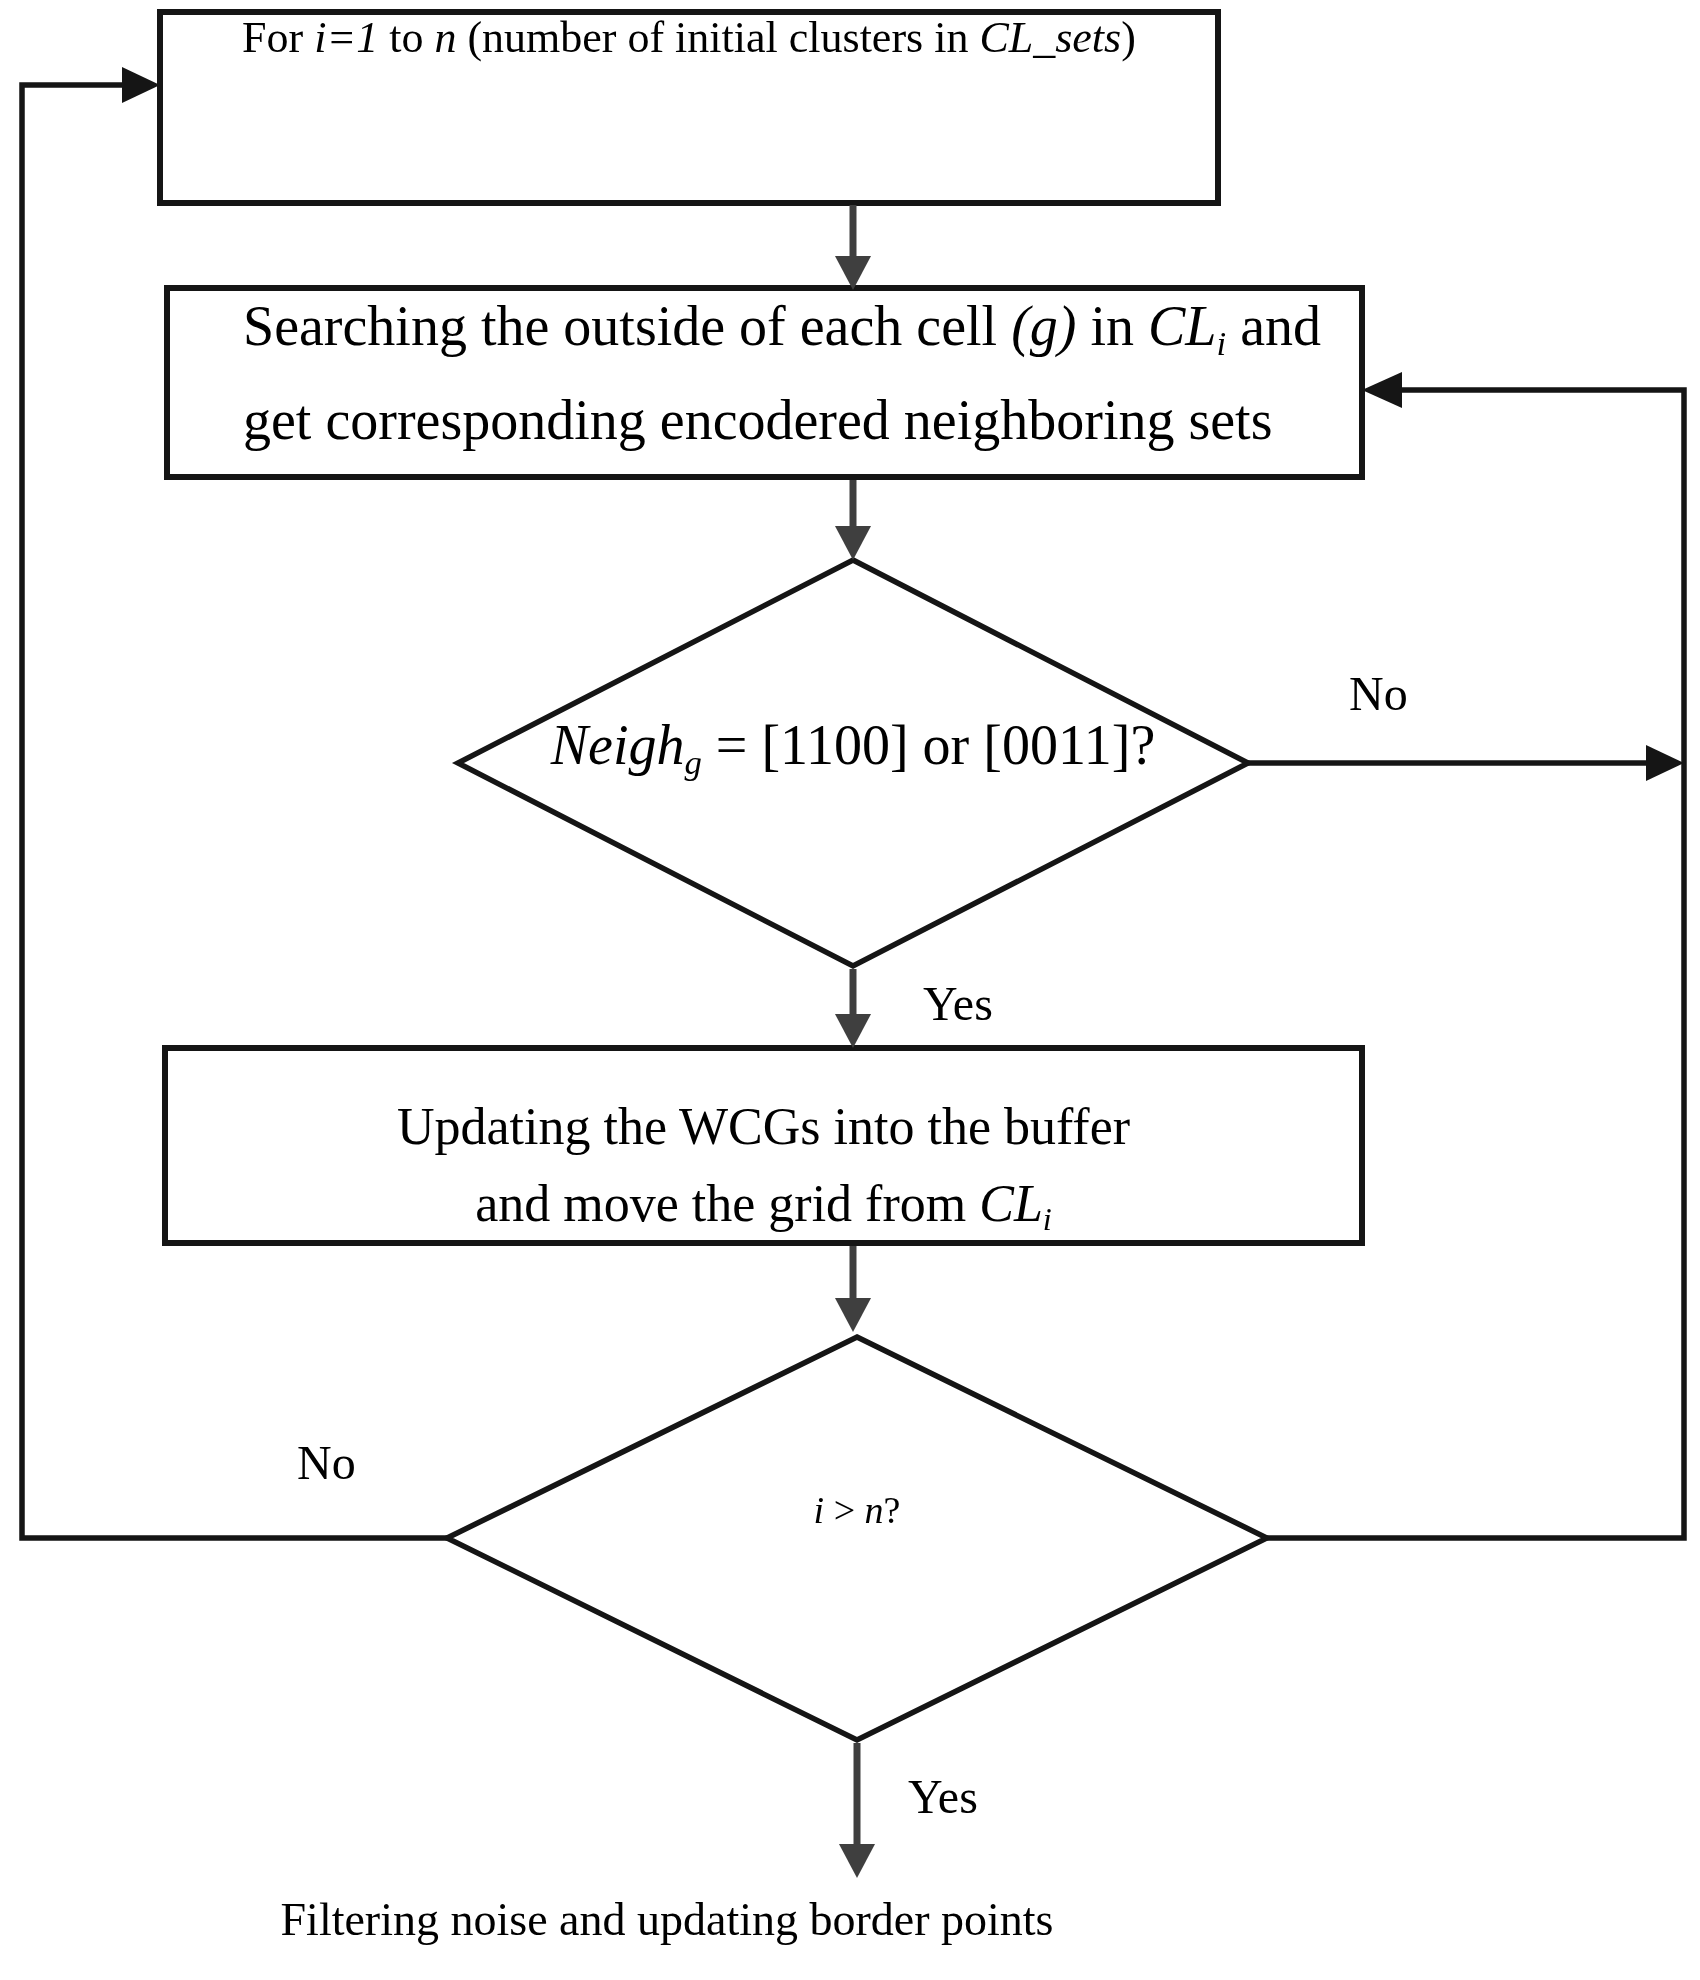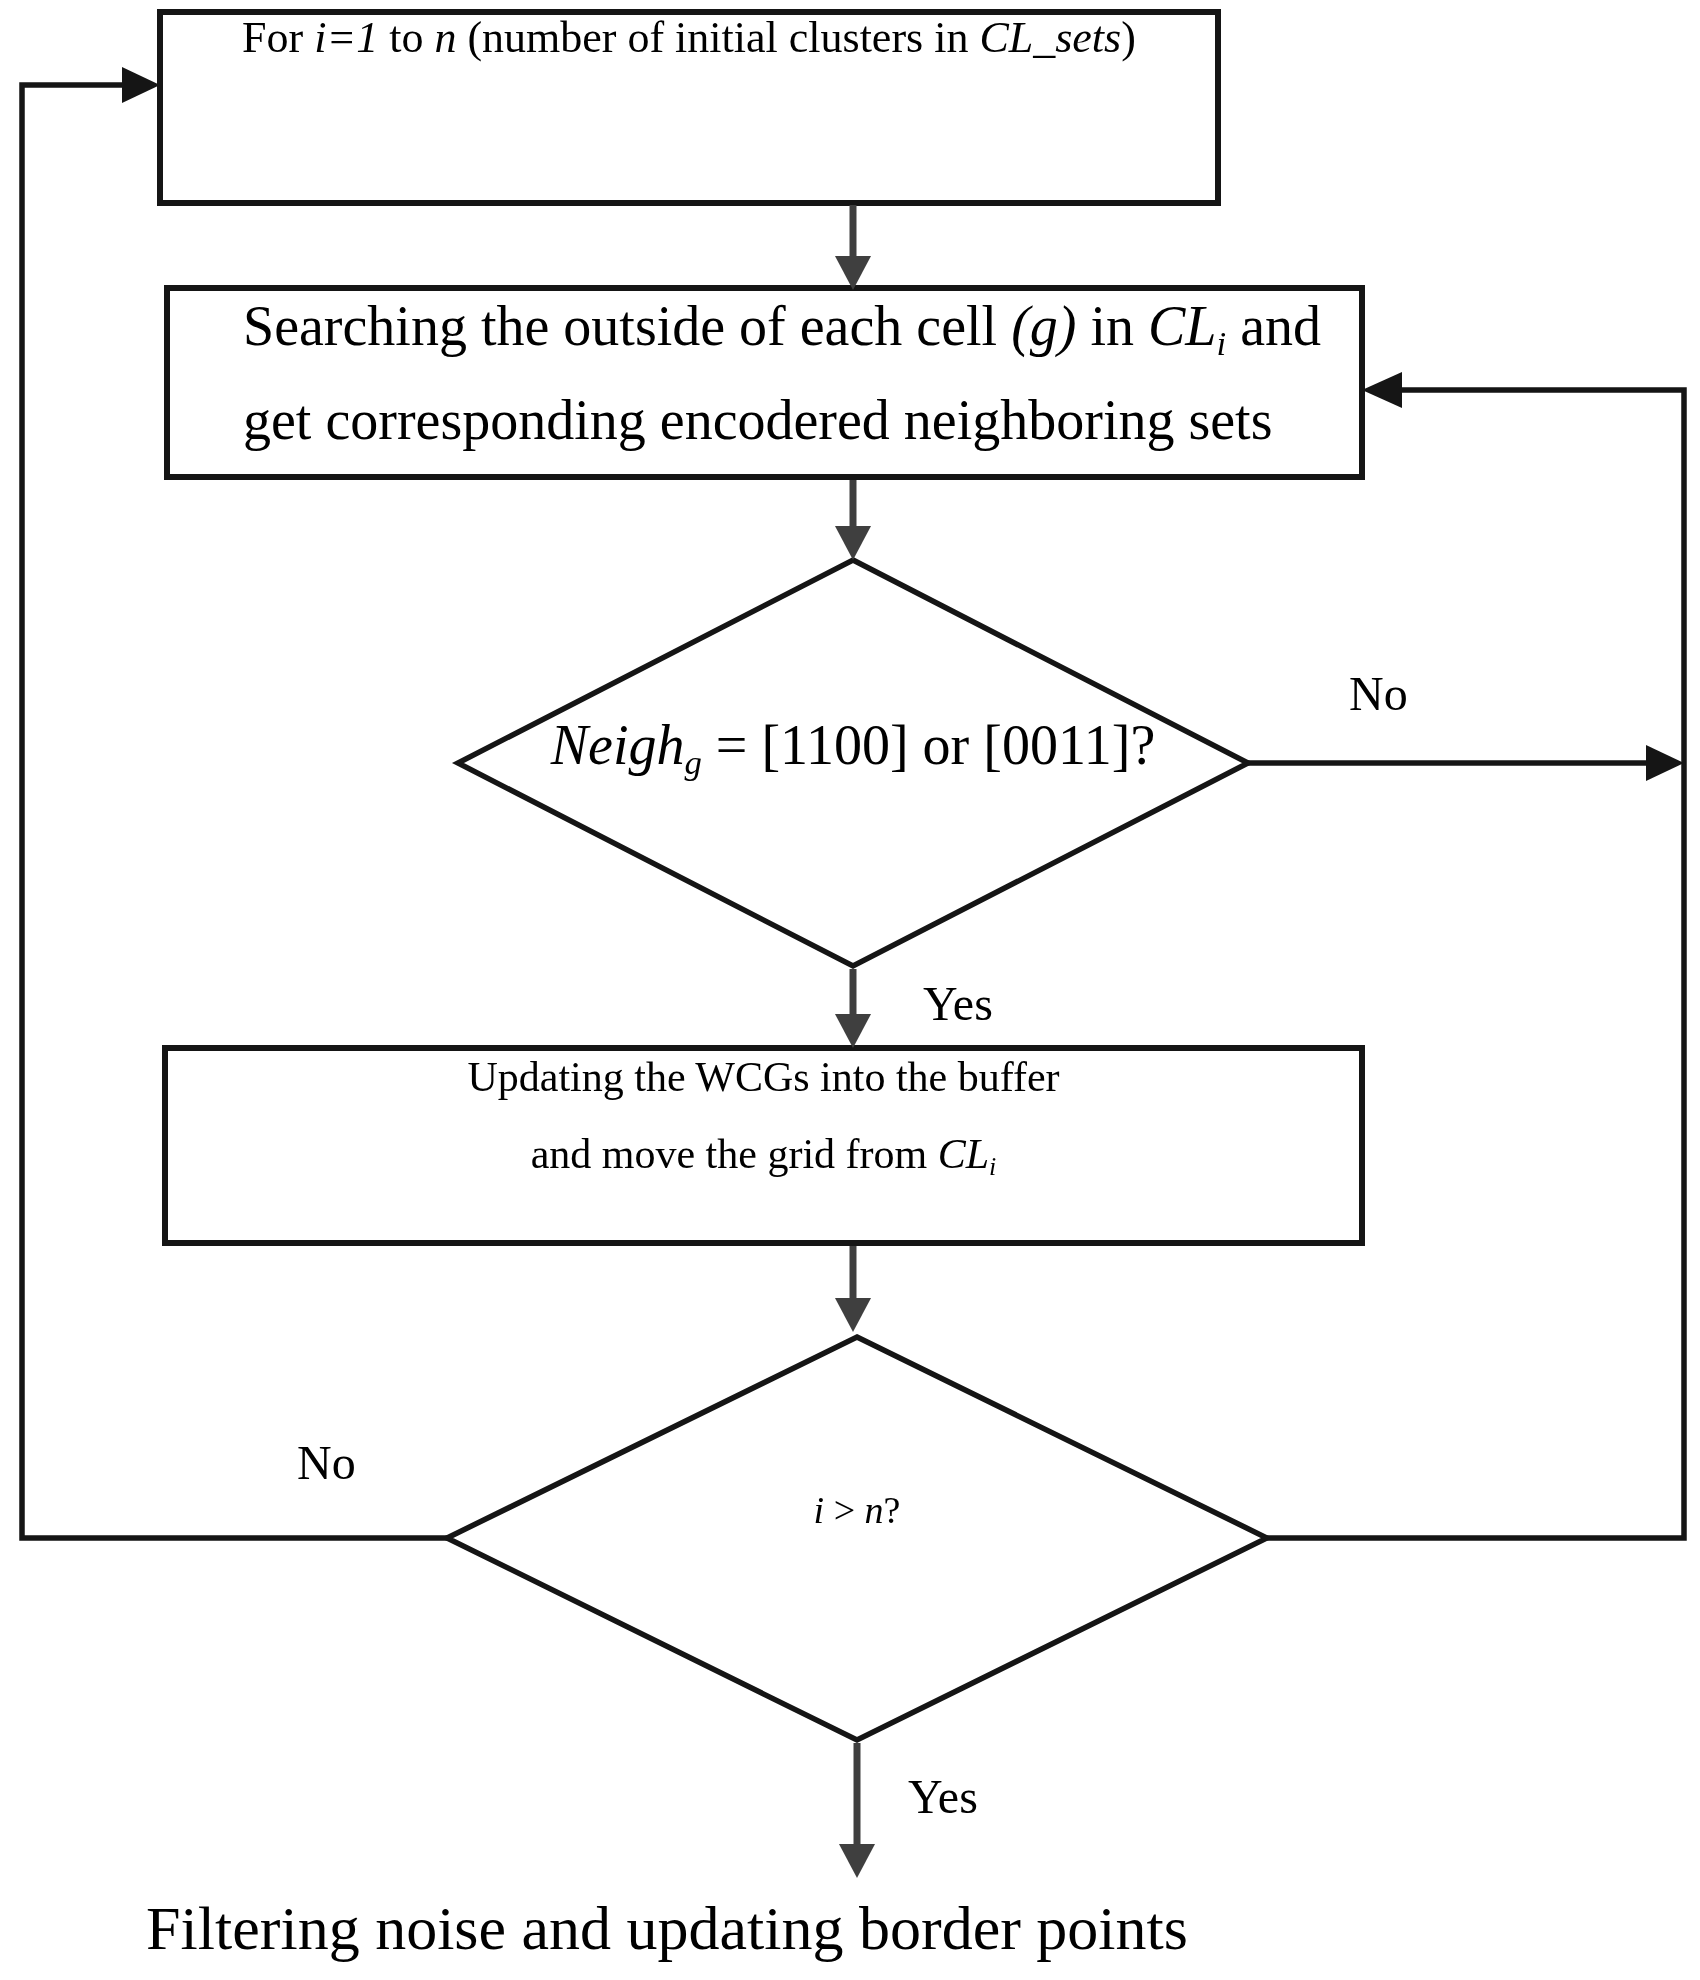--- a/index.html
+++ b/index.html
@@ -86,30 +86,30 @@
 
   <div class="lbl left" style="left:243px;top:288px;height:189px;font-size:56px;">
     <div class="line"><span>Searching the outside of each cell </span><span class="it">(g)</span><span> in </span><span class="it">CL</span><span class="sub">i</span><span> and</span></div>
     <div class="line"><span>get corresponding encodered neighboring sets</span></div>
   </div>
 
   <div class="lbl center single" style="left:453px;top:713px;width:800px;height:100px;font-size:56px;">
     <div class="line"><span class="it">Neigh</span><span class="sub">g</span><span> = [1100] or [0011]?</span></div>
   </div>
 
-  <div class="lbl center" style="left:165px;top:1039px;width:1197px;height:195px;font-size:42px;font-family:Liberation Serif, serif;">
+  <div class="lbl center" style="left:165px;top:1088px;width:1197px;height:195px;font-size:52px;font-family:Liberation Serif, serif;">
     <div class="line"><span>Updating the WCGs into the buffer</span></div>
     <div class="line"><span>and move the grid from </span><span class="it">CL</span><span class="sub">i</span></div>
   </div>
 
   <div class="lbl center single" style="left:557px;top:1488px;width:600px;height:100px;font-size:38px;">
     <div class="line"><span class="it">i</span><span> &gt; </span><span class="it">n</span><span>?</span></div>
   </div>
 
-  <div class="lbl center single" style="left:217px;top:1893px;width:900px;height:80px;font-size:62px;">
+  <div class="lbl center single" style="left:217px;top:1893px;width:900px;height:80px;font-size:46px;">
     <div class="line"><span>Filtering noise and updating border points</span></div>
   </div>
 
   <div class="tag" style="left:1349px;top:663px;">No</div>
   <div class="tag" style="left:923px;top:973px;">Yes</div>
   <div class="tag" style="left:297px;top:1432px;">No</div>
   <div class="tag" style="left:908px;top:1766px;">Yes</div>
 
 </div>
 

